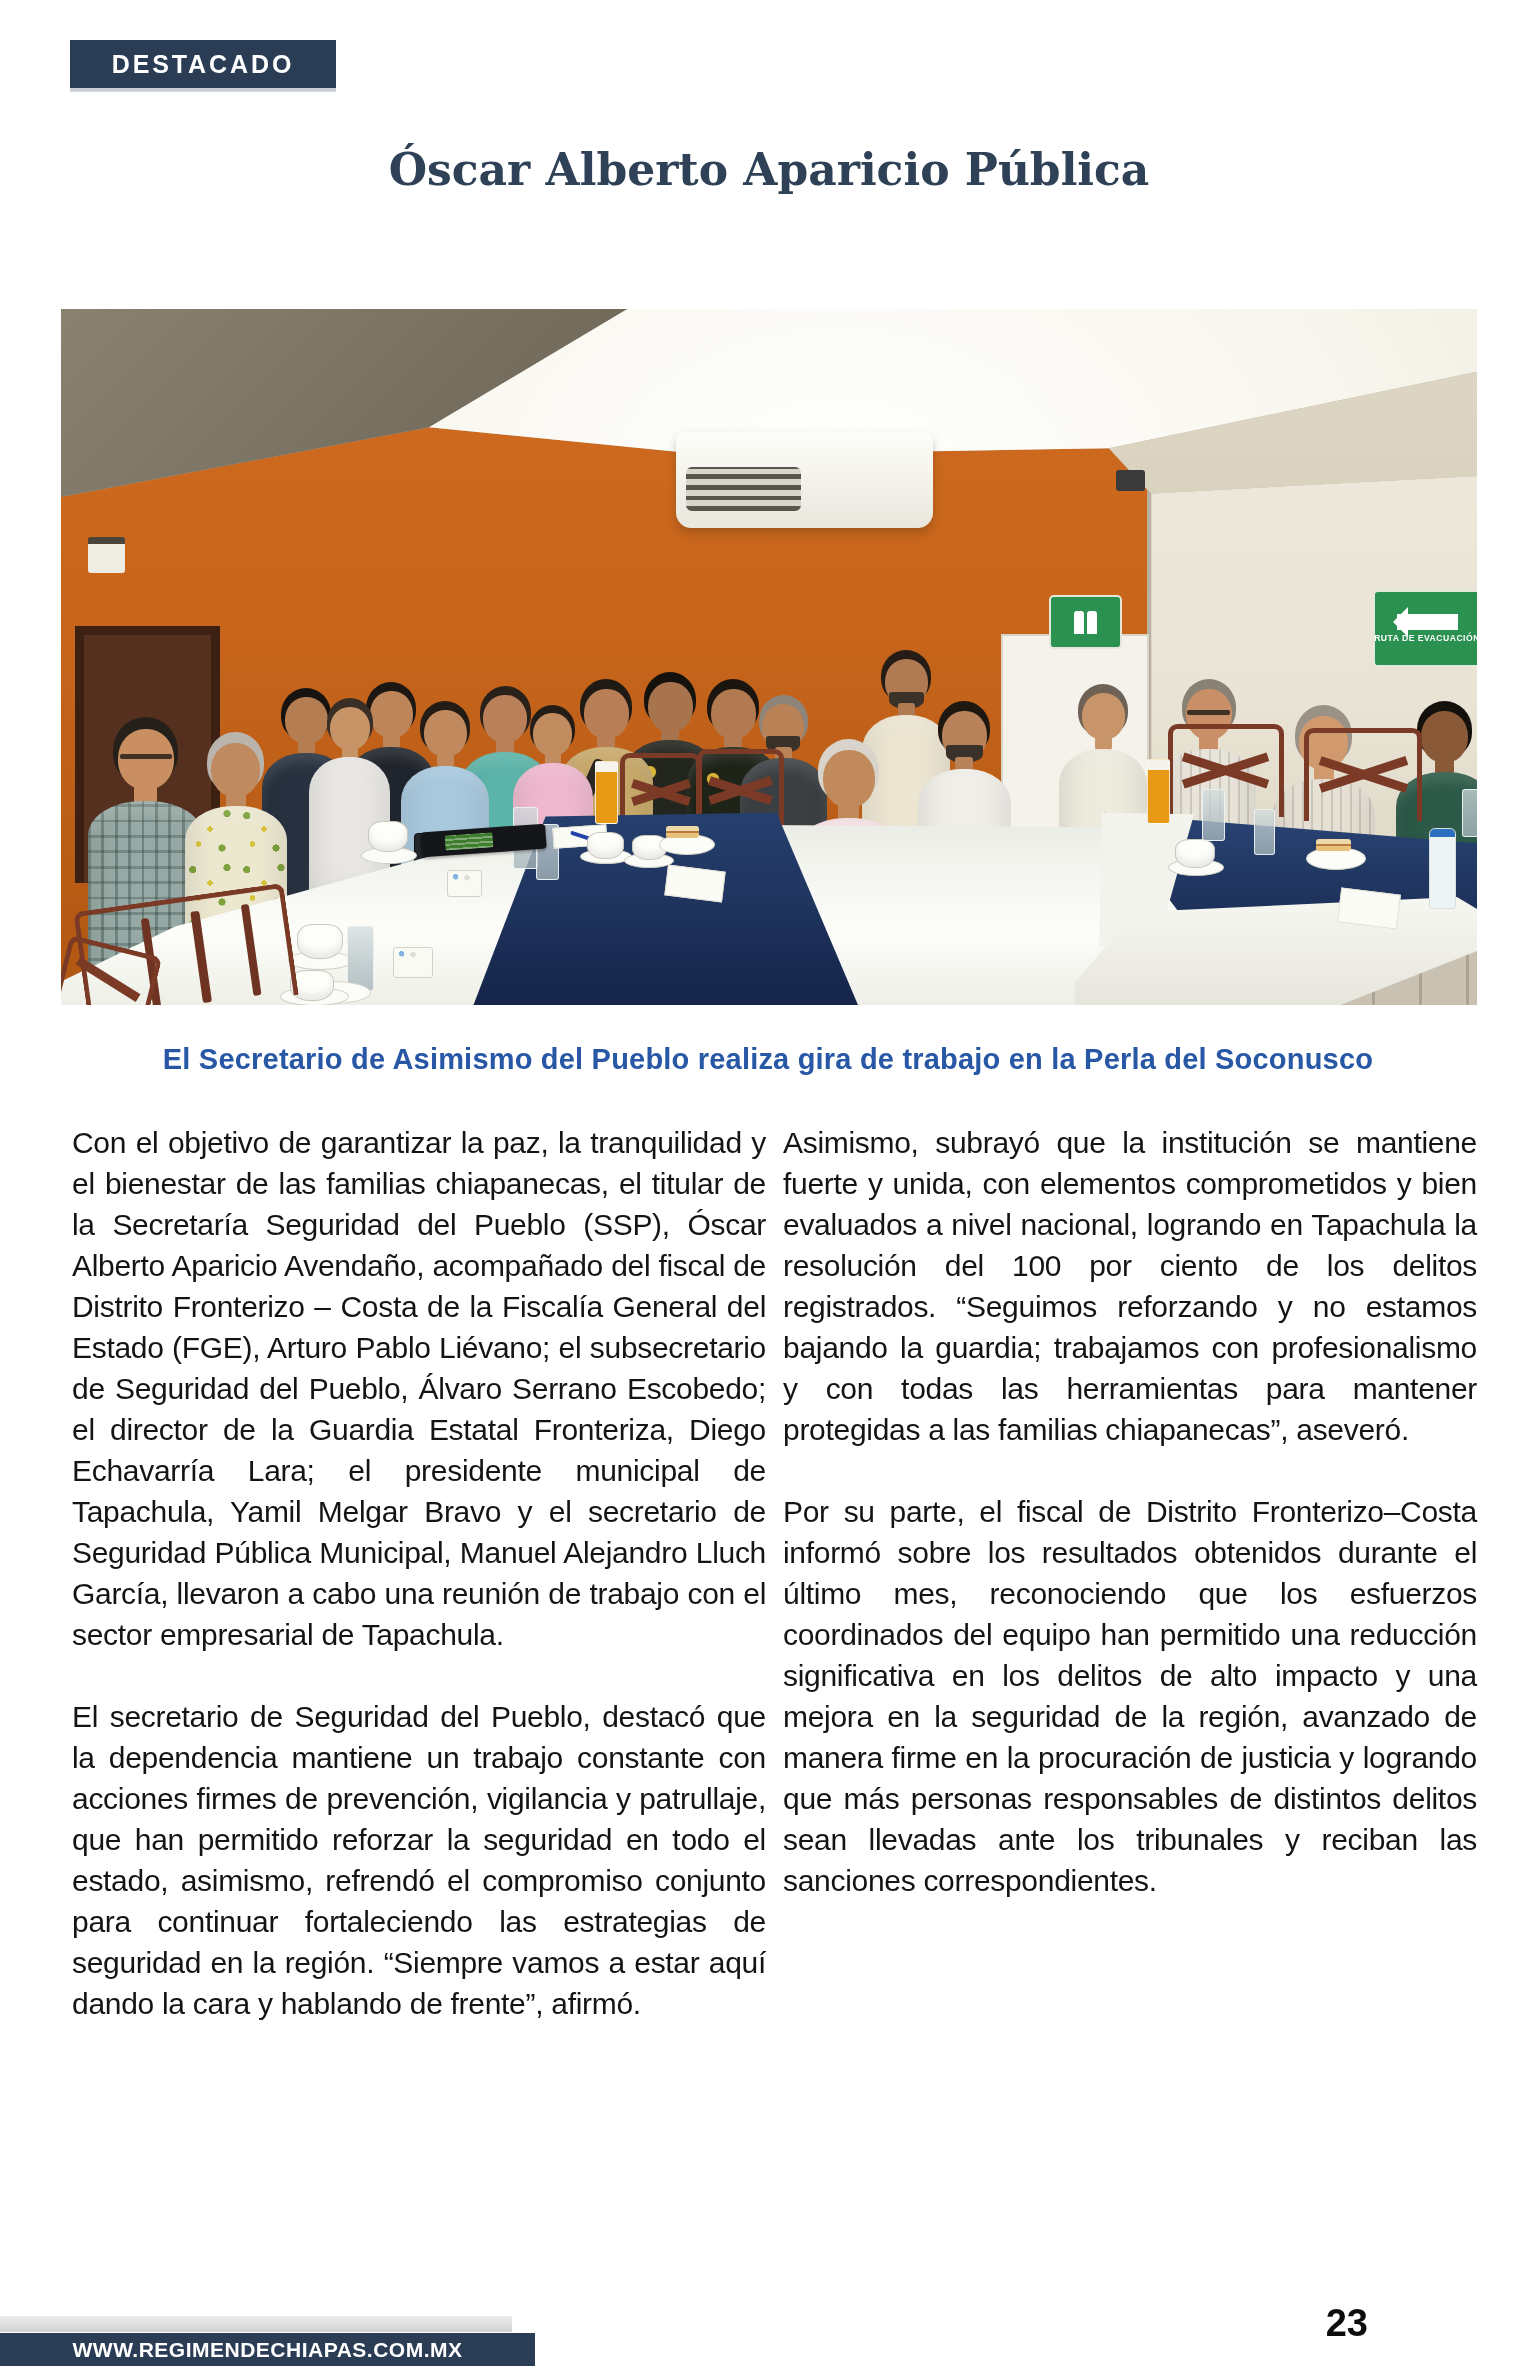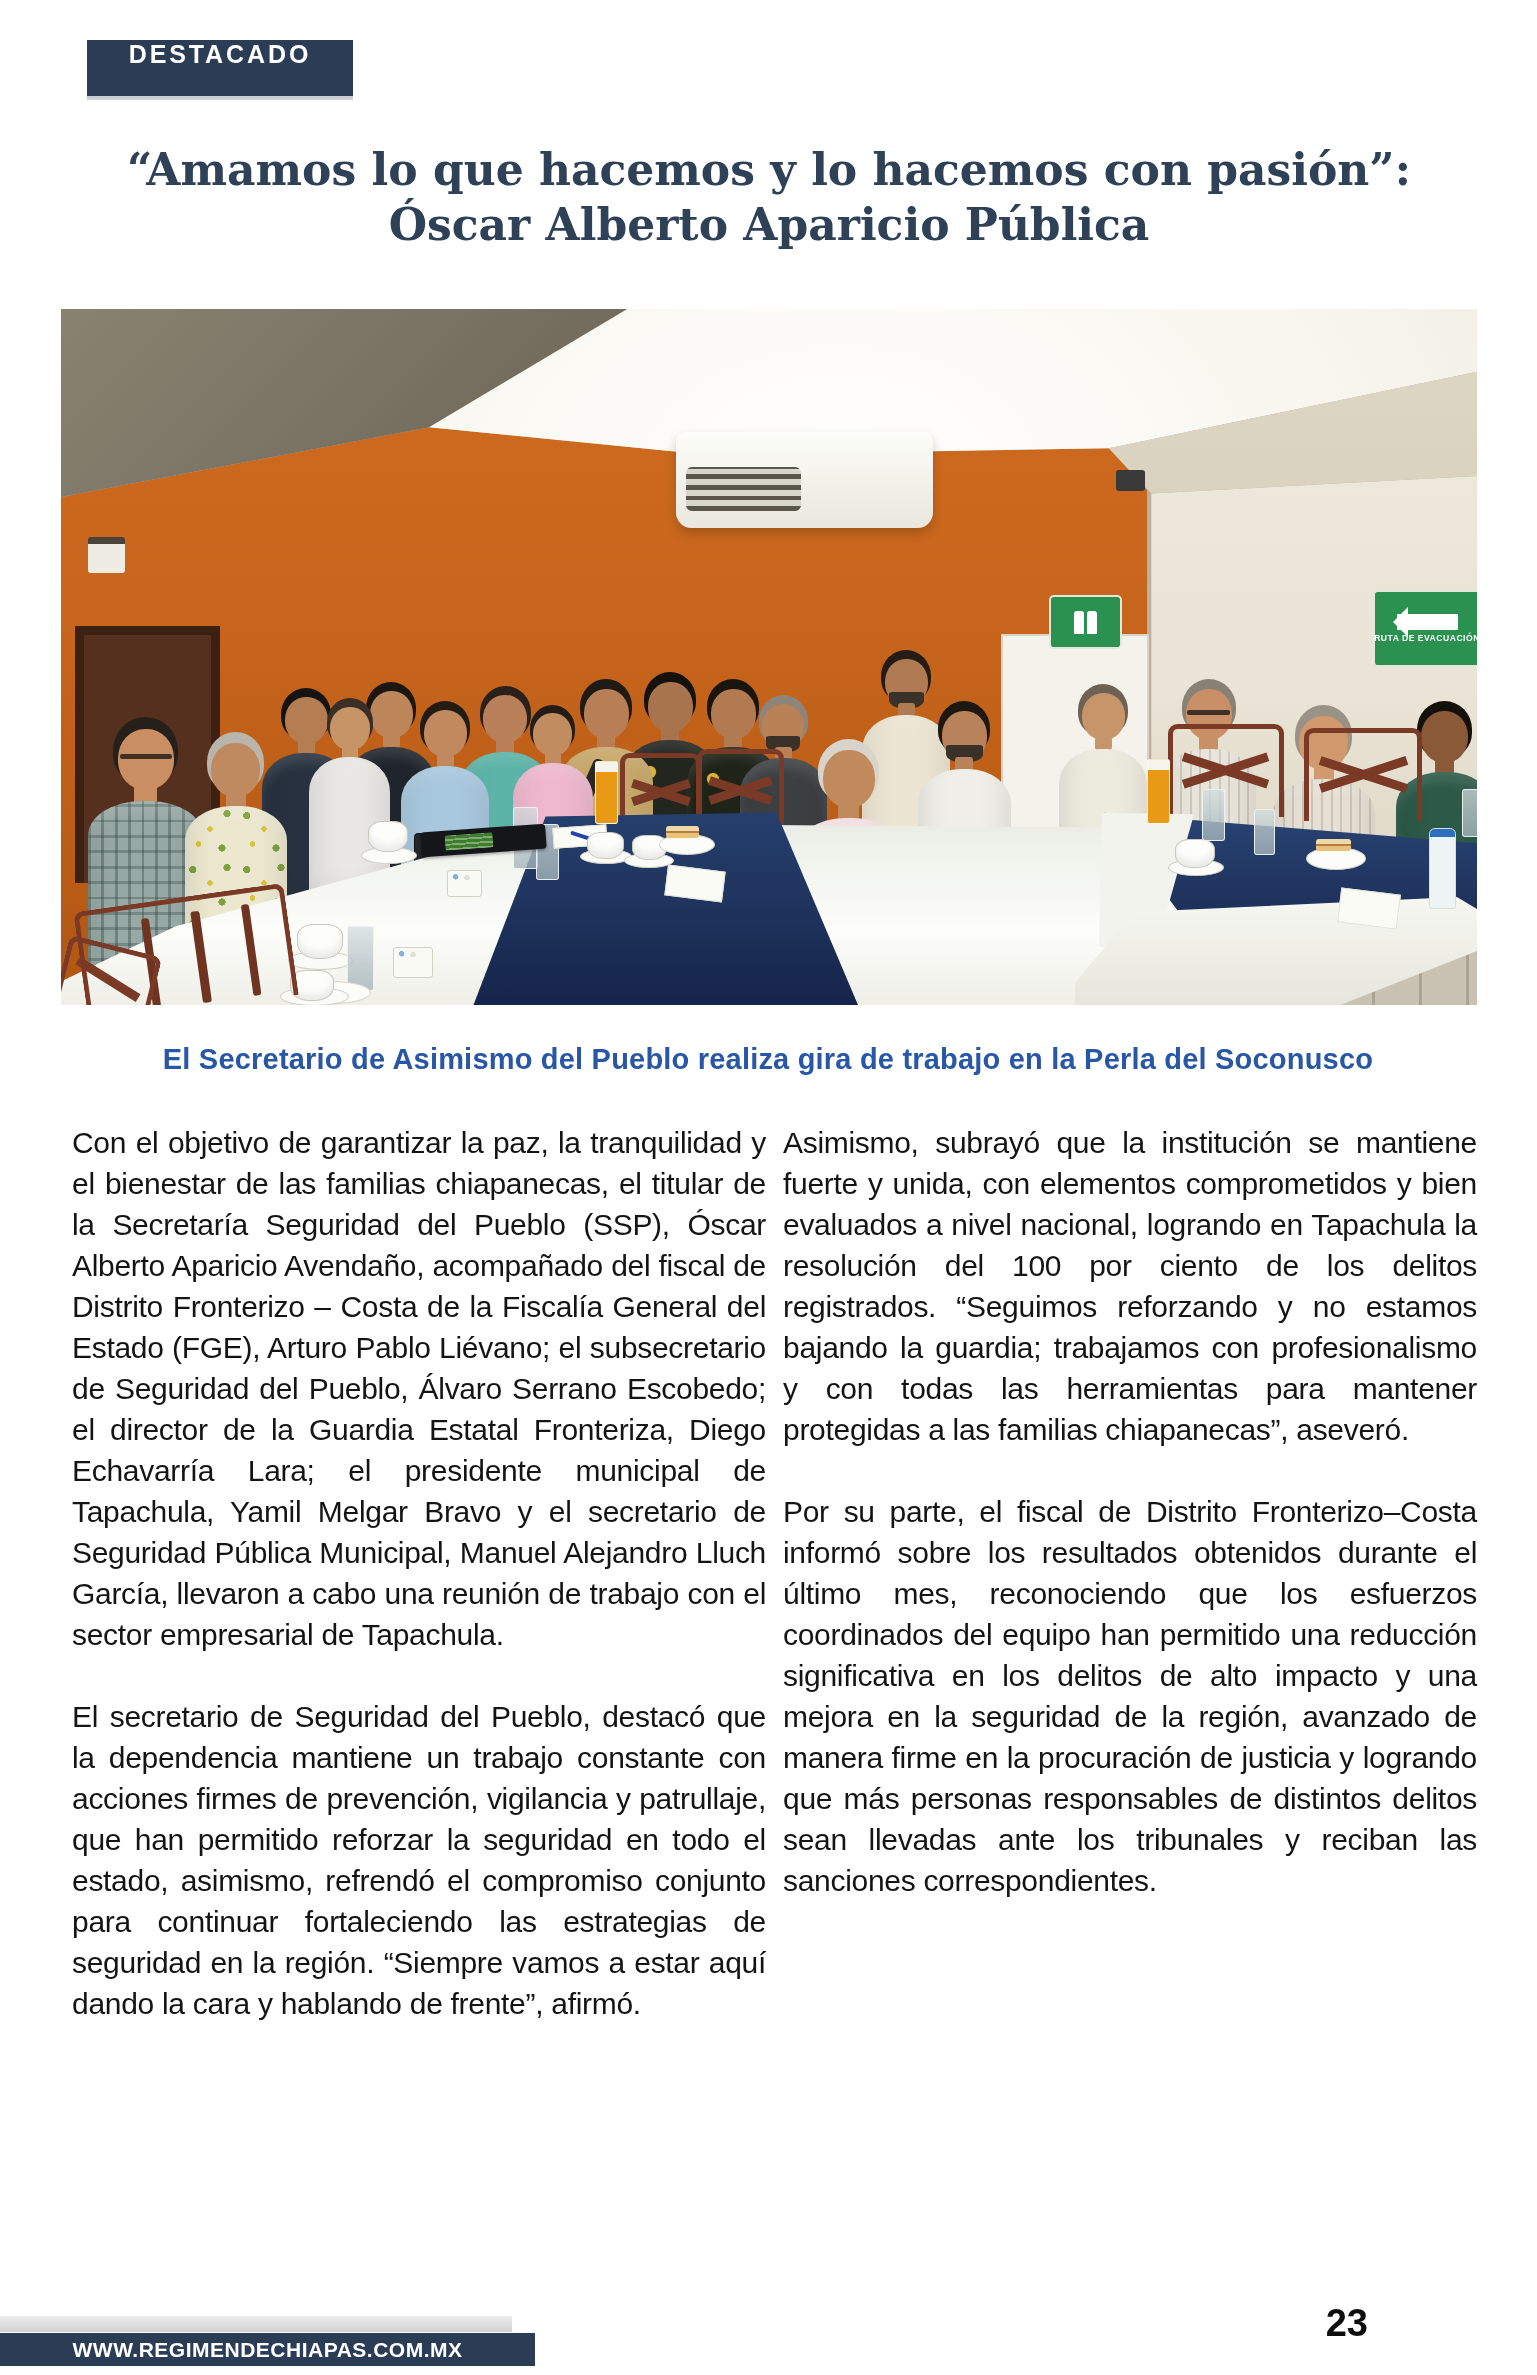--- a/index.html
+++ b/index.html
@@ -1,21 +1,21 @@
 <!DOCTYPE html>
 <html lang="es" style="--navy: #2b3c55; --title-navy: #2e4156; --caption-blue: #2857a6; --text-black: #141414; --wall-orange: #c8651c; --wall-cream: #e9e4d5; --table-navy: #20355f; --exit-green: #2a9150; --wood: #7b3a26;"><head>
 <meta charset="utf-8">
 <style>
   html,body{margin:0;padding:0}
   body{width:1537px;height:2376px;position:relative;background:#ffffff;
        font-family:"Liberation Sans", sans-serif;overflow:hidden}
 
   
-  .badge{position:absolute;left:87px;top:40px;width:266px;height:56px;
-         background:var(--navy,#2b3c55);display:flex;align-items:flex-start;justify-content:center;
+  .badge{position:absolute;left:70px;top:40px;width:266px;height:48px;
+         background:var(--navy,#2b3c55);display:flex;align-items:center;justify-content:center;
          box-shadow:0 3.8px 0 rgba(43,60,85,.25)}
   .badge span{color:#fff;font-weight:bold;font-size:25px;letter-spacing:2.9px}
   .title{position:absolute;left:58px;top:142px;width:1422px;text-align:center;
          font-family:"DejaVu Serif", serif;font-weight:bold;color:var(--title-navy,#2e4156);
          font-size:44px;line-height:55px}
 
   
   .photo{position:absolute;left:61px;top:309px;width:1416px;height:696px;overflow:hidden;background:#b9b2a2}
   .layer{position:absolute;inset:0}
   .ceiling-dark{background:linear-gradient(135deg,#8a8271,#5a5346 55%,#3f3a30);
@@ -128,21 +128,20 @@
       display:flex;align-items:center;justify-content:center}
   .footer-bar span{color:#fff;font-weight:bold;font-size:21px;letter-spacing:0.5px}
 </style>
 </head>
 <body>
 
 <div class="badge">
   <span>DESTACADO</span>
 </div>
 <div class="title">
-  <div>“Amamos lo que hacemos y lo hacemos con pasión”:</div>
   <div>Óscar Alberto Aparicio Pública</div>
 </div>
 
 <div class="photo">
   <div class="layer ceiling-dark"></div>
   <div class="layer ceiling-panel"></div>
   <div class="layer ceiling-fascia"></div>
   <div class="layer wall-orange"></div>
   <div class="layer wall-cream"></div>
 

